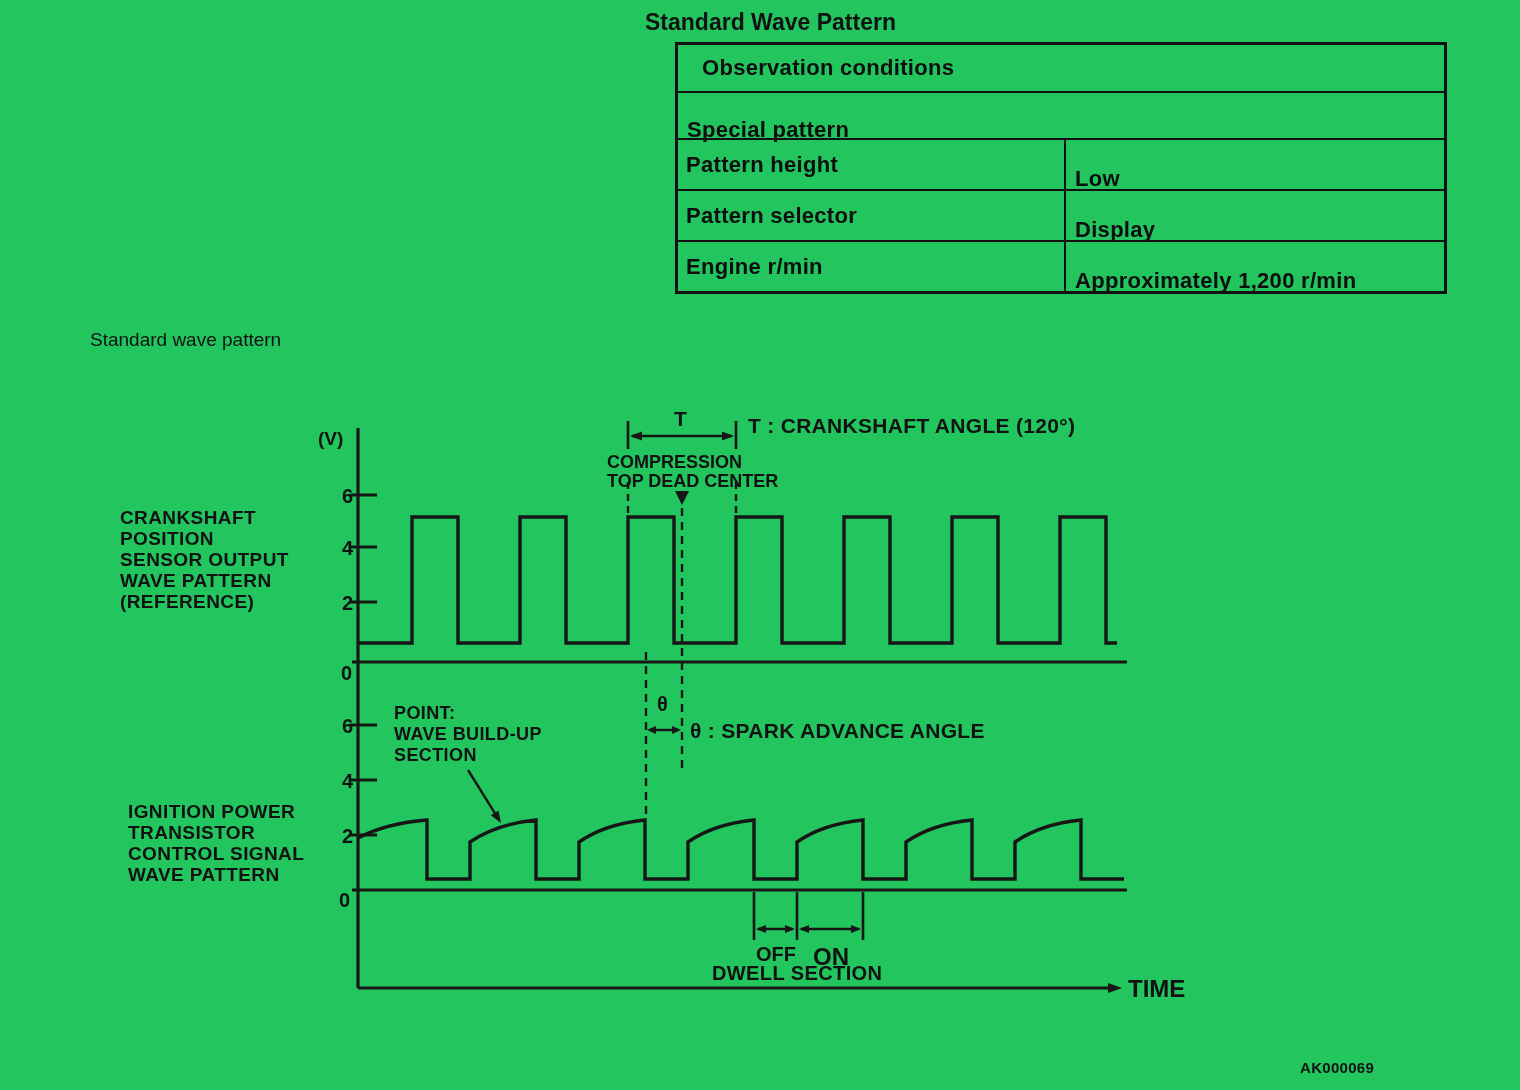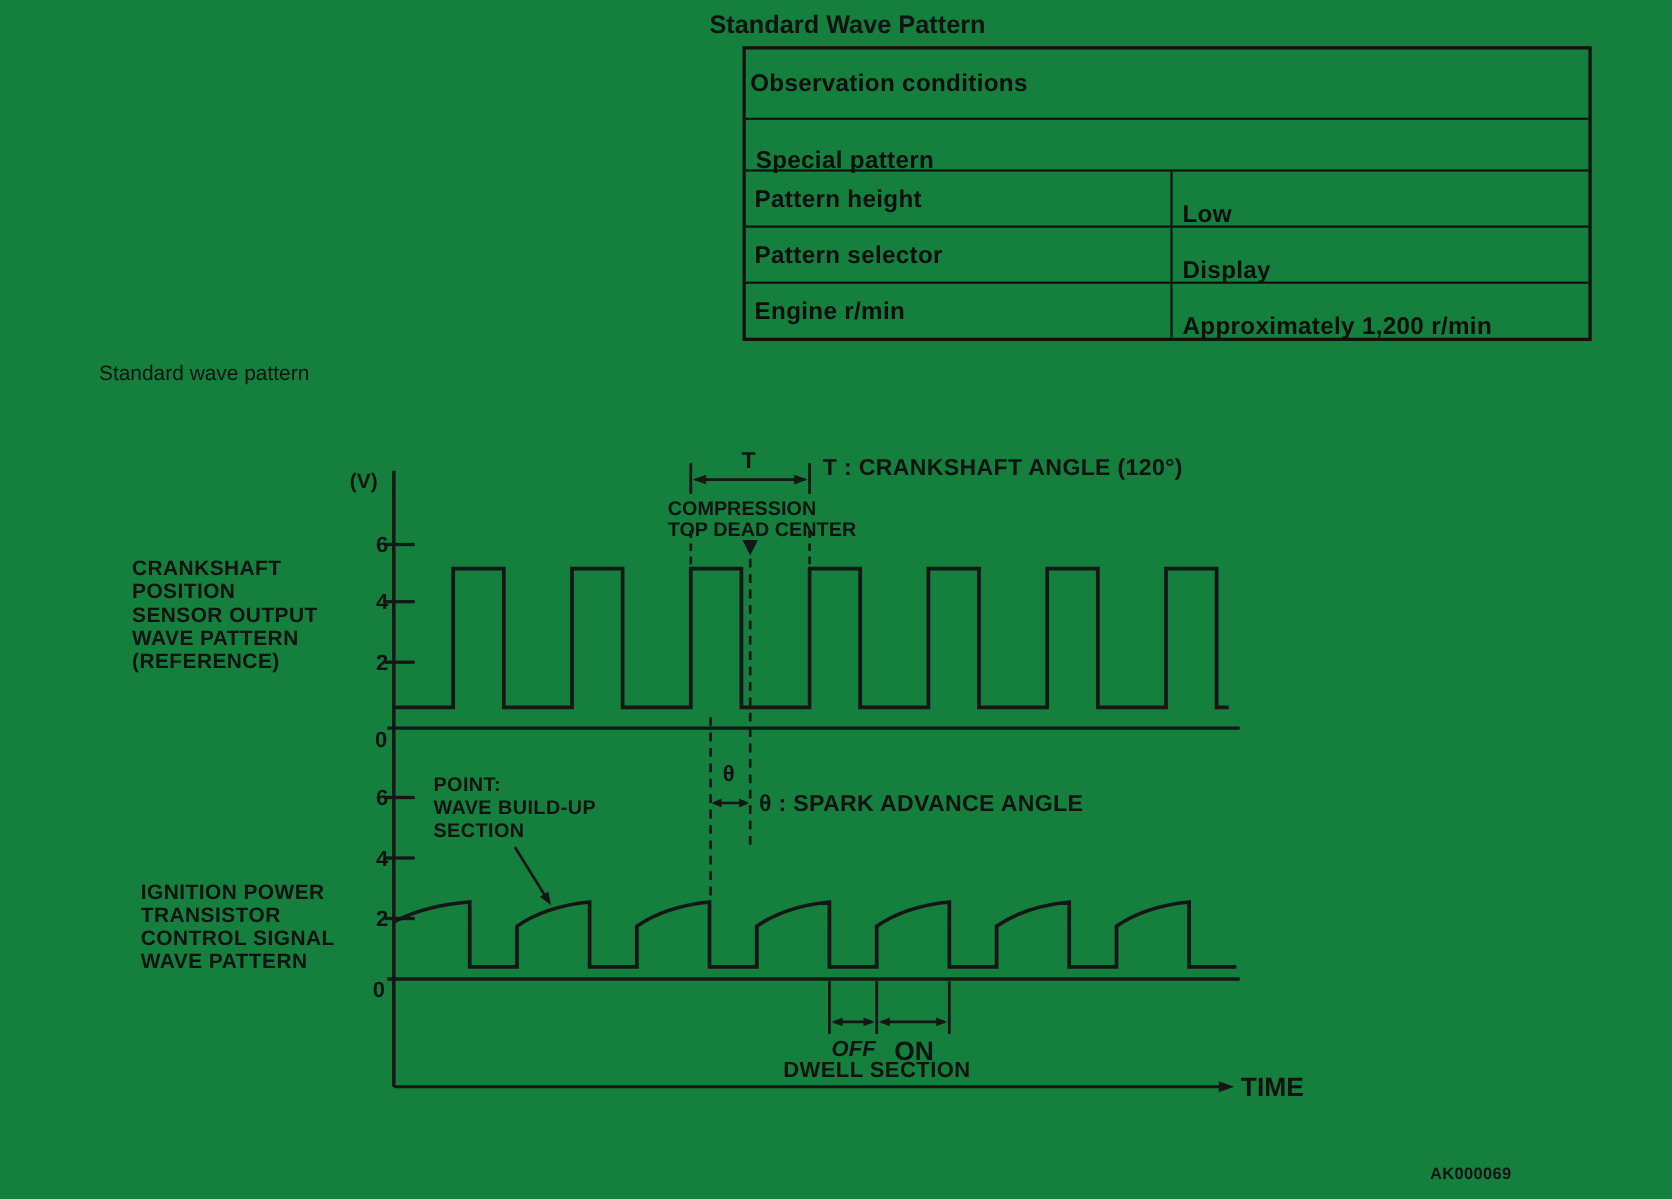--- a/index.html
+++ b/index.html
@@ -1,27 +1,27 @@
 <!DOCTYPE html>
 <html><head>
 <meta charset="utf-8">
 <style>
   html,body{margin:0;padding:0;background:#fff;}
-  #page{position:relative;width:1520px;height:1090px;background:#15803d;overflow:hidden;
+  #page{position:relative;width:1520px;height:1090px;background:#22c55e;overflow:hidden;
         font-family:"Liberation Sans", sans-serif;color:#111;}
   .lbl{position:absolute;white-space:nowrap;color:#121212;}
   .b{font-weight:bold;}
   .caps{font-weight:bold;font-size:19px;line-height:21px;letter-spacing:0.4px;}
   .tick{position:absolute;width:26px;text-align:right;font-weight:bold;font-size:20px;color:#121212;}
   
   .tbl{position:absolute;left:675px;top:42px;width:772px;border:3px solid #111;box-sizing:border-box;
        font-size:22px;font-weight:bold;letter-spacing:0.3px;color:#0e0e0e;}
   .t-row{display:flex;align-items:center;box-sizing:border-box;}
   .t-sep{border-top:2px solid #111;}
-  .t-h{height:62px;padding-left:4px;}
+  .t-h{height:46px;padding-left:24px;}
   .t-cols{height:47px;}
   .t-r{height:51px;}
   .cell1{width:388px;align-self:stretch;display:flex;align-items:center;
          border-right:2px solid #111;box-sizing:border-box;padding-left:8px;}
   .cell2{flex:1;display:flex;align-items:center;padding-left:9px;margin-top:28px;}
   #diagram-svg{position:absolute;left:0;top:0;}
 </style>
 </head>
 <body>
 
@@ -85,21 +85,21 @@
 
   <div class="lbl b" style="left:657px;top:693px;font-size:20px;">θ</div>
   <div class="lbl b" style="left:690px;top:719px;font-size:21px;letter-spacing:0.3px;">θ : SPARK ADVANCE ANGLE</div>
 
   <div class="lbl" style="left:394px;top:703px;font-weight:bold;font-size:18px;line-height:21px;letter-spacing:0.4px;">
     <div>POINT:</div>
     <div>WAVE BUILD-UP</div>
     <div>SECTION</div>
   </div>
 
-  <div class="lbl b" style="left:753px;top:943px;width:46px;text-align:center;font-size:20px;font-style:italic;">OFF</div>
+  <div class="lbl b" style="left:753px;top:943px;width:46px;text-align:center;font-size:20px;">OFF</div>
   <div class="lbl b" style="left:808px;top:943px;width:46px;text-align:center;font-size:24px;">ON</div>
   <div class="lbl b" style="left:712px;top:962px;font-size:20px;letter-spacing:0.4px;">DWELL SECTION</div>
   <div class="lbl b" style="left:1128px;top:975px;font-size:24px;">TIME</div>
 
   <div class="lbl b" style="left:1300px;top:1059px;font-size:15px;letter-spacing:0.3px;">AK000069</div>
 
   <svg id="diagram-svg" width="1520" height="1090" viewBox="0 0 1520 1090">
     <g>
         <path d="M 358 428 V 988" stroke="#161616" stroke-width="3.2" fill="none" stroke-linecap="butt"></path>
         <path d="M 350 495 H 377" stroke="#161616" stroke-width="3" fill="none" stroke-linecap="butt"></path>

